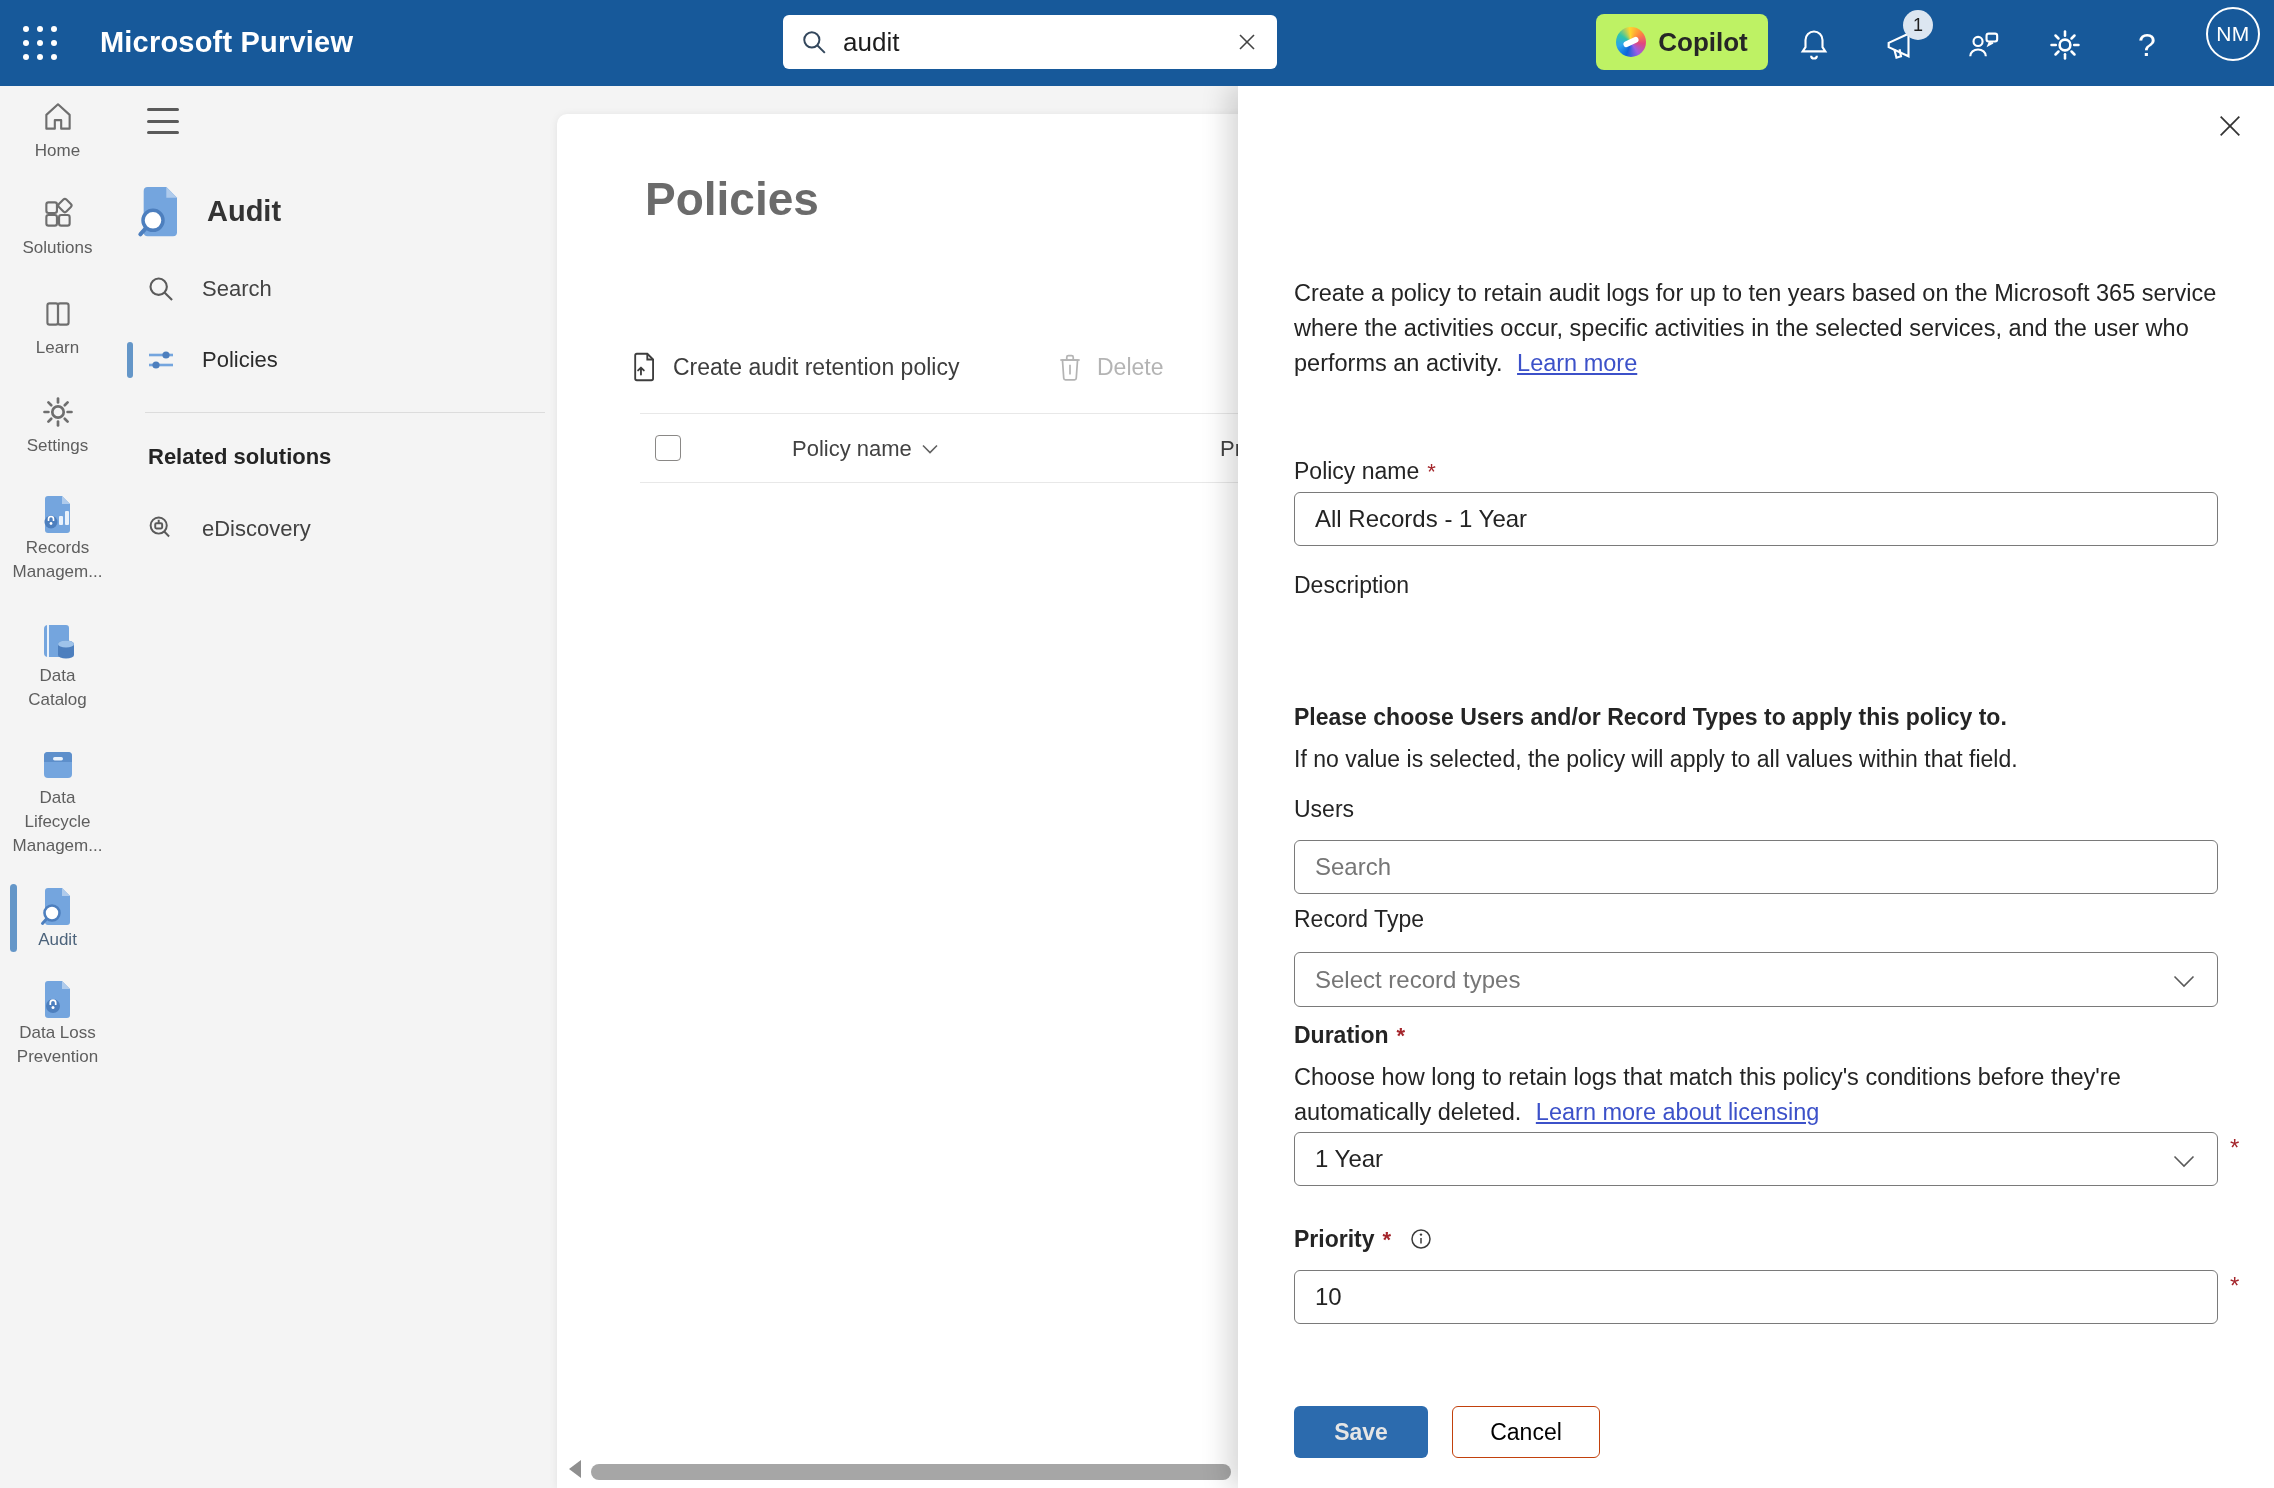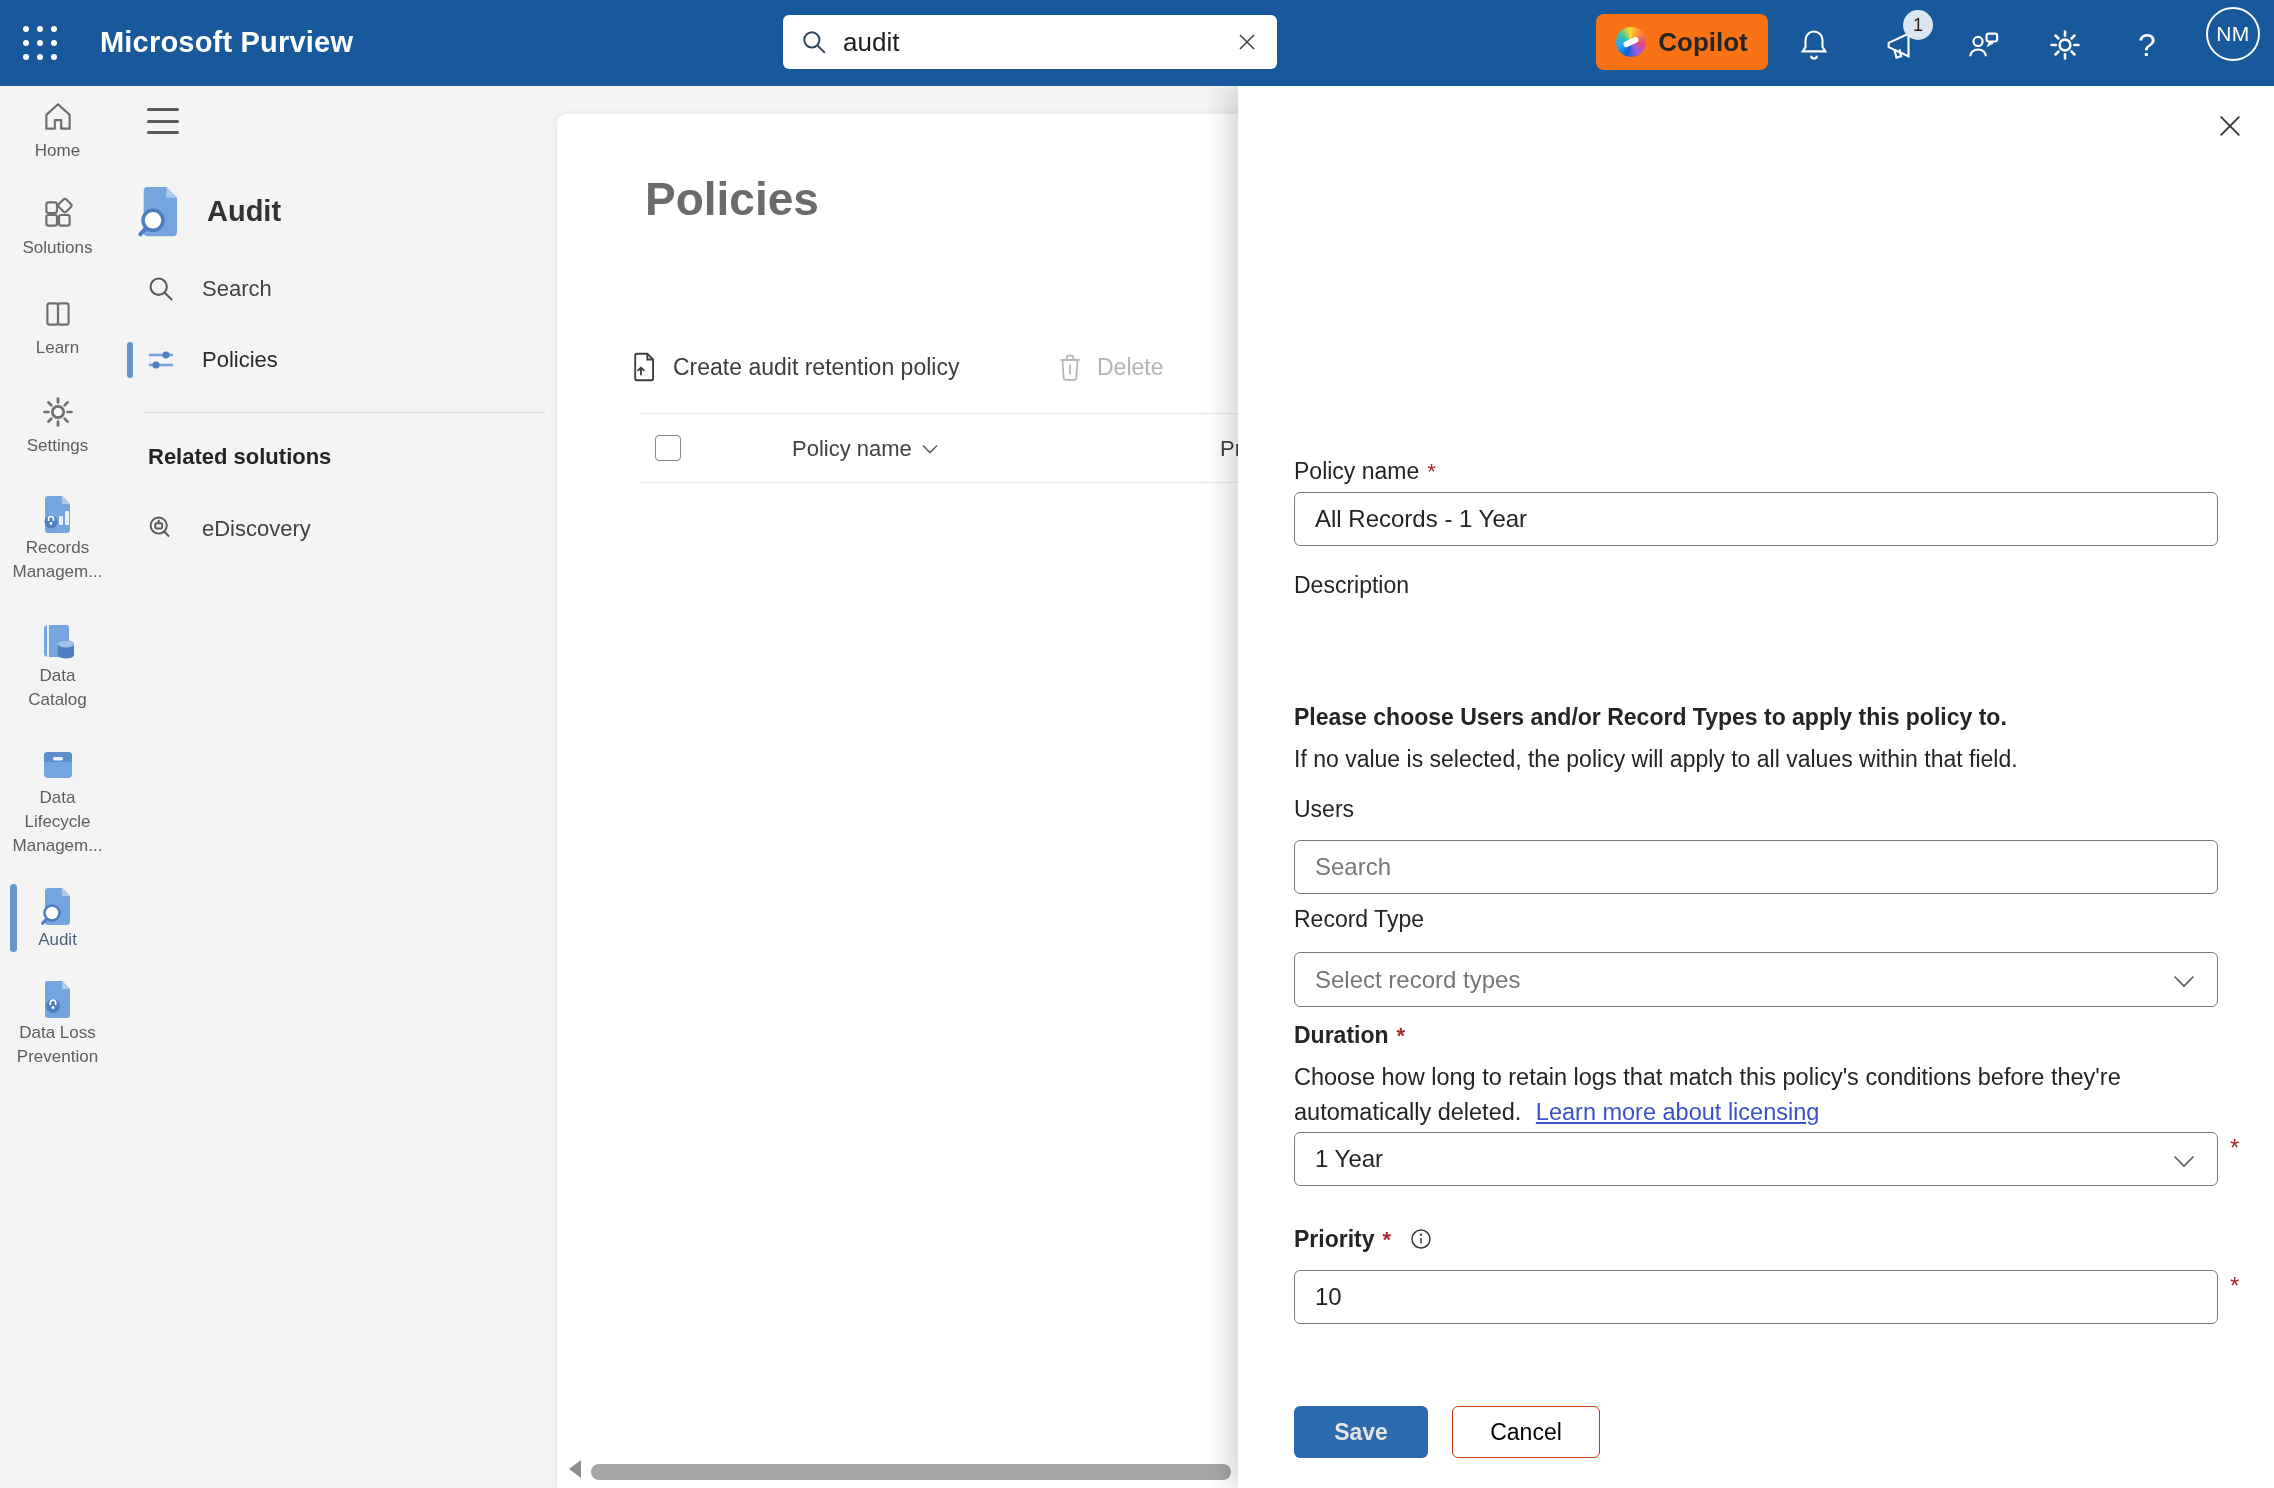--- a/index.html
+++ b/index.html
@@ -7,21 +7,21 @@
   body{position:relative;font-family:"Liberation Sans",sans-serif;background:#f4f4f4;overflow:hidden;color:#242424}
   svg{display:block}
 
   
   .topbar{position:absolute;left:0;top:0;width:2274px;height:86px;background:#17599A;z-index:40}
   .waffle{position:absolute;left:20px;top:23px;width:40px;height:40px;display:grid;grid-template-columns:repeat(3,6px);grid-template-rows:repeat(3,6px);gap:8px;place-content:center;cursor:pointer}
   .waffle i{width:6px;height:6px;border-radius:50%;background:#fff}
   .app-title{position:absolute;left:100px;top:26px;font-size:29px;font-weight:700;color:#fff;letter-spacing:.2px}
   .tb-search{position:absolute;left:783px;top:15px;width:494px;height:54px;background:#fff;border-radius:6px;display:flex;align-items:center;padding:0 18px}
   .tb-search input{flex:1;border:none;outline:none;font-size:26px;color:#1c1c1c;font-family:inherit;margin-left:16px;background:transparent}
-  .copilot{position:absolute;left:1596px;top:14px;width:172px;height:56px;background:#f97316;border-radius:8px;display:flex;align-items:center;justify-content:center;gap:12px;cursor:pointer}
+  .copilot{position:absolute;left:1596px;top:14px;width:172px;height:56px;background:#bef264;border-radius:8px;display:flex;align-items:center;justify-content:center;gap:12px;cursor:pointer}
   .copilot-logo{width:30px;height:30px;border-radius:50%;background:conic-gradient(from 200deg,#0b63d8,#2aa3ef,#30c5a8,#ffd62e,#ff8a3c,#e1477e,#9b5de5,#0b63d8);position:relative}
   .copilot-logo::after{content:"";position:absolute;left:7px;top:12px;width:16px;height:6px;background:#fff;border-radius:3px;transform:rotate(-25deg)}
   .copilot span{font-size:26px;font-weight:600;color:#262626}
   .tb-ic{position:absolute;top:23px;width:44px;height:44px;display:flex;align-items:center;justify-content:center;cursor:pointer}
   .tb-badge{position:absolute;left:1903px;top:10px;width:30px;height:30px;border-radius:50%;background:#DCE6F1;color:#1f1f1f;font-size:18px;display:flex;align-items:center;justify-content:center;z-index:2}
   .help-q{font-size:32px;color:#fff;font-weight:400}
   .avatar{position:absolute;left:2206px;top:7px;width:54px;height:54px;border:2px solid #fff;border-radius:50%;display:flex;align-items:center;justify-content:center;color:#fff;font-size:21px;letter-spacing:.5px;cursor:pointer}
 
   
   .rail{position:absolute;left:0;top:86px;width:115px;bottom:0;background:#f4f4f4;z-index:10}
@@ -388,20 +388,24 @@
 
 <section class="panel">
   <span class="panel-close">
     <svg width="28" height="28" viewBox="0 0 24 24" stroke="#333" stroke-width="1.5">
         <line x1="4" y1="4" x2="20" y2="20"></line>
         <line x1="20" y1="4" x2="4" y2="20"></line>
       </svg>
   </span>
 
 
+  <p class="intro">
+    <span>Create a policy to retain audit logs for up to ten years based on the Microsoft 365 service where the activities occur, specific activities in the selected services, and the user who performs an activity.</span>
+    <a class="lnk" style="margin-left:8px">Learn more</a>
+  </p>
 
   <div class="flabel" style="top:372px">
     <span>Policy name</span><span class="req">*</span>
   </div>
   <input class="f-input" style="top: 406px;" value="All Records - 1 Year">
 
   <div class="flabel" style="top:486px">Description</div>
 
   <div class="flabel bold" style="top:618px">Please choose Users and/or Record Types to apply this policy to.</div>
   <div class="flabel" style="top:660px">If no value is selected, the policy will apply to all values within that field.</div>

